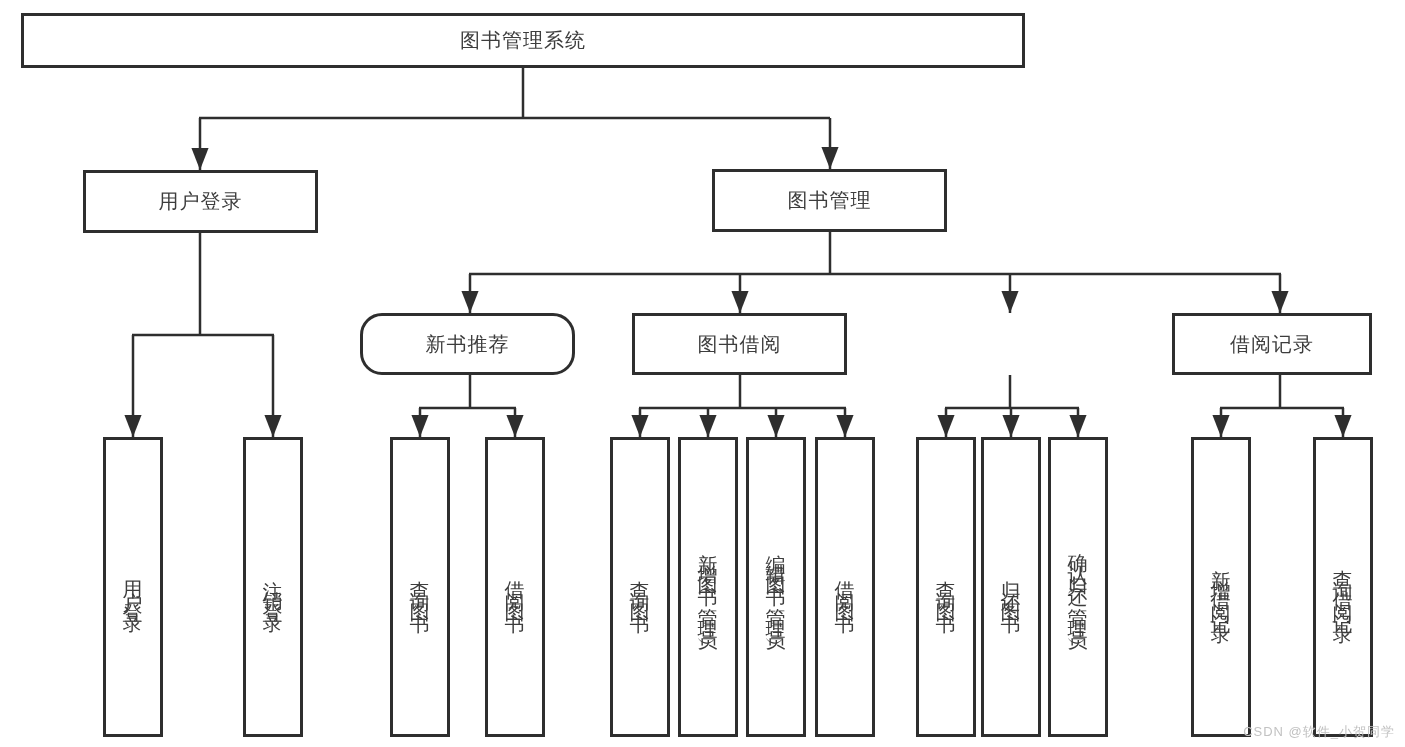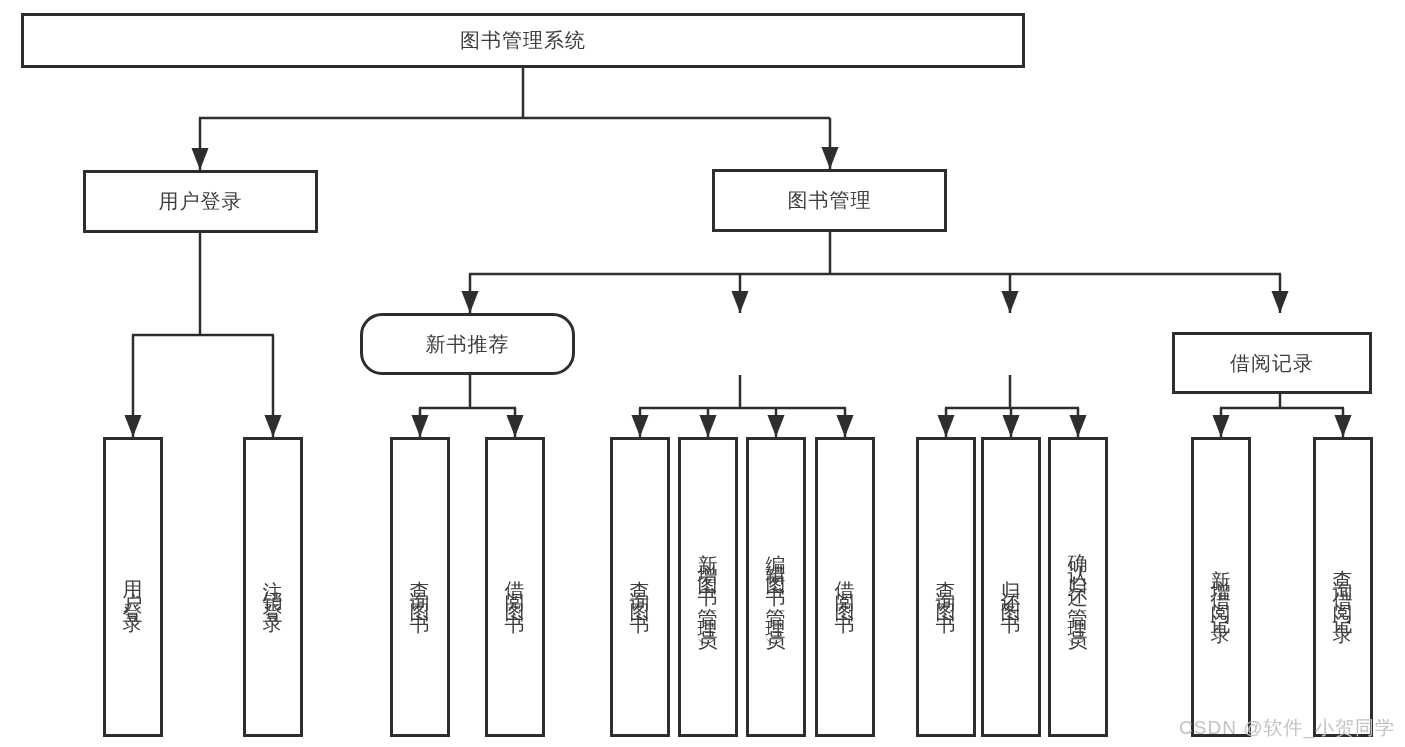--- a/index.html
+++ b/index.html
@@ -26,21 +26,21 @@
     writing-mode:vertical-rl;
     text-orientation:mixed;
     font-size:20px;
     line-height:1;
     letter-spacing:11px;
     white-space:nowrap;
   }
   .watermark{
     position:absolute;
     right:10px;bottom:6px;
-    font-size:19px;
+    font-size:13px;
     color:#c2c2c2;
     letter-spacing:1px;
     z-index:3;
     white-space:nowrap;
   }
 </style>
 </head>
 <body>
 
 <div class="canvas">
@@ -94,21 +94,22 @@
       <line x1="1343" y1="408" x2="1343" y2="437" marker-end="url(#arw)"></line>
     </g>
   </svg>
 
   <div class="node h-node" style="left:21px;top:13px;width:1004px;height:55px;">图书管理系统</div>
 
   <div class="node h-node" style="left:83px;top:170px;width:235px;height:63px;">用户登录</div>
   <div class="node h-node" style="left:712px;top:169px;width:235px;height:63px;font-family:Liberation Mono, monospace;">图书管理</div>
 
   <div class="node h-node" style="left:360px;top:313px;width:215px;height:62px;border-radius:22px;">新书推荐</div>
-  <div class="node h-node" style="left:1172px;top:313px;width:200px;height:62px;margin-top:19px;">借阅记录</div>
+  <div class="node h-node" style="left:632px;top:313px;width:215px;height:62px;">图书借阅</div>
+  <div class="node h-node" style="left:1172px;top:313px;width:200px;height:62px;">借阅记录</div>
 
   <div class="node v-node" style="left:103px;top:437px;width:60px;height:300px;">
     <span class="vtxt">用户登录</span>
   </div>
   <div class="node v-node" style="left:243px;top:437px;width:60px;height:300px;">
     <span class="vtxt">注销登录</span>
   </div>
 
   <div class="node v-node" style="left:390px;top:437px;width:60px;height:300px;">
     <span class="vtxt">查询图书</span>

